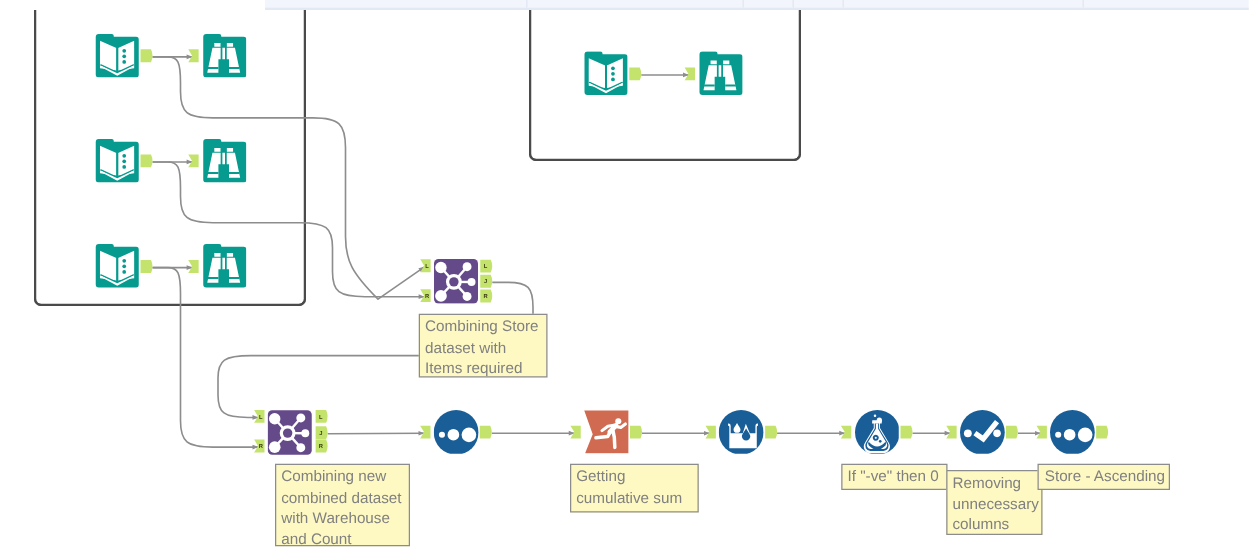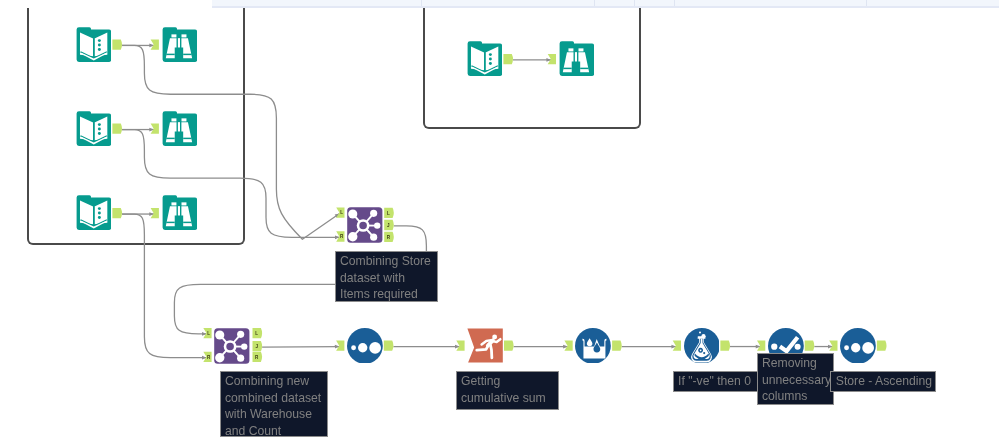--- a/index.html
+++ b/index.html
@@ -1,19 +1,19 @@
 <!DOCTYPE html>
 <html><head>
 <meta charset="utf-8">
 <style>
   html,body{margin:0;padding:0;background:#fff;}
   body{width:999px;height:447px;overflow:hidden;font-family:"Liberation Sans",sans-serif;}
   #canvas{position:relative;width:999px;height:447px;background:#fff;}
   svg.layer{position:absolute;left:0;top:0;width:999px;height:447px;}
-  .annot{position:absolute;box-sizing:border-box;background:#0f172a;border:1px solid #8c8c8c;
+  .annot{position:absolute;box-sizing:border-box;background:#fef9c3;border:1px solid #8c8c8c;
          color:#808080;font-size:12.2px;line-height:16.6px;padding:1px 3px 0 4px;
          white-space:pre-line;overflow:hidden;}
   .tool{position:absolute;width:36px;height:36px;}
   .tool svg{display:block;width:36px;height:36px;}
 </style>
 </head>
 <body>
 
 <div id="canvas">
 <div style="position:absolute;left:27.0px;top:7.6px;width:218.2px;height:237.8px;border:2.1px solid #4a4a4a;border-top:none;border-radius:0 0 6px 6px;box-sizing:border-box;background:transparent;"></div>
@@ -397,17 +397,17 @@
 dataset with
 Items required</div>
 <div class="annot" style="left:202px;top:371px;width:108px;height:66px;margin-left:18px;">Combining new
 combined dataset
 with Warehouse
 and Count</div>
 <div class="annot" style="left:456px;top:371px;width:103px;height:39px;">Getting
 cumulative sum
 of required items</div>
 <div class="annot" style="left:673px;top:371px;width:85px;height:21px;">If "-ve"  then 0</div>
-<div class="annot" style="left:757px;top:353px;width:77px;height:52px;">Removing
+<div class="annot" style="left:757px;top:376px;width:77px;height:52px;">Removing
 unnecessary
 columns</div>
 <div class="annot" style="left:830px;top:371px;width:106px;height:21px;text-align:right;">Store - Ascending</div>
 </div>
 
 </body></html>

